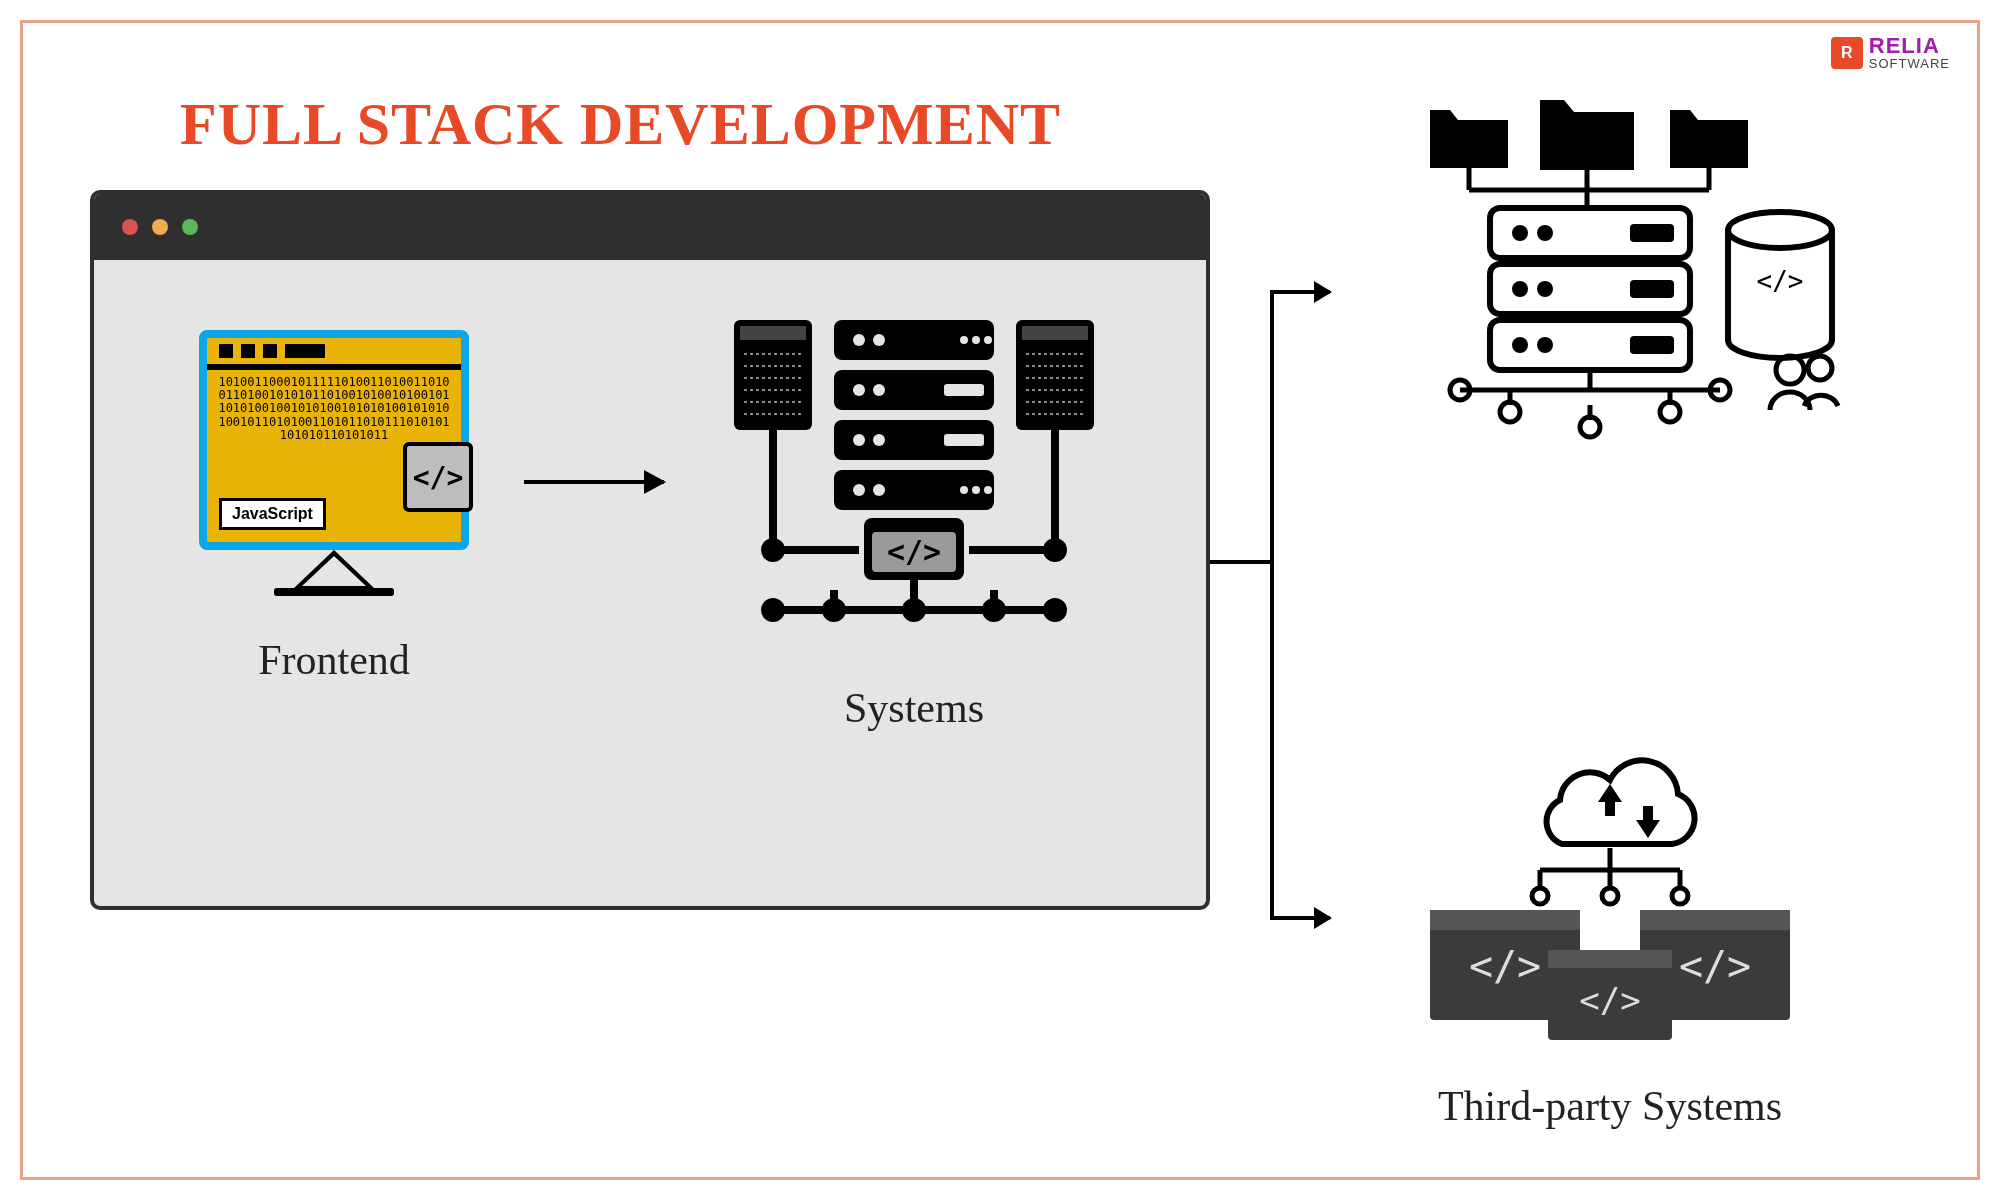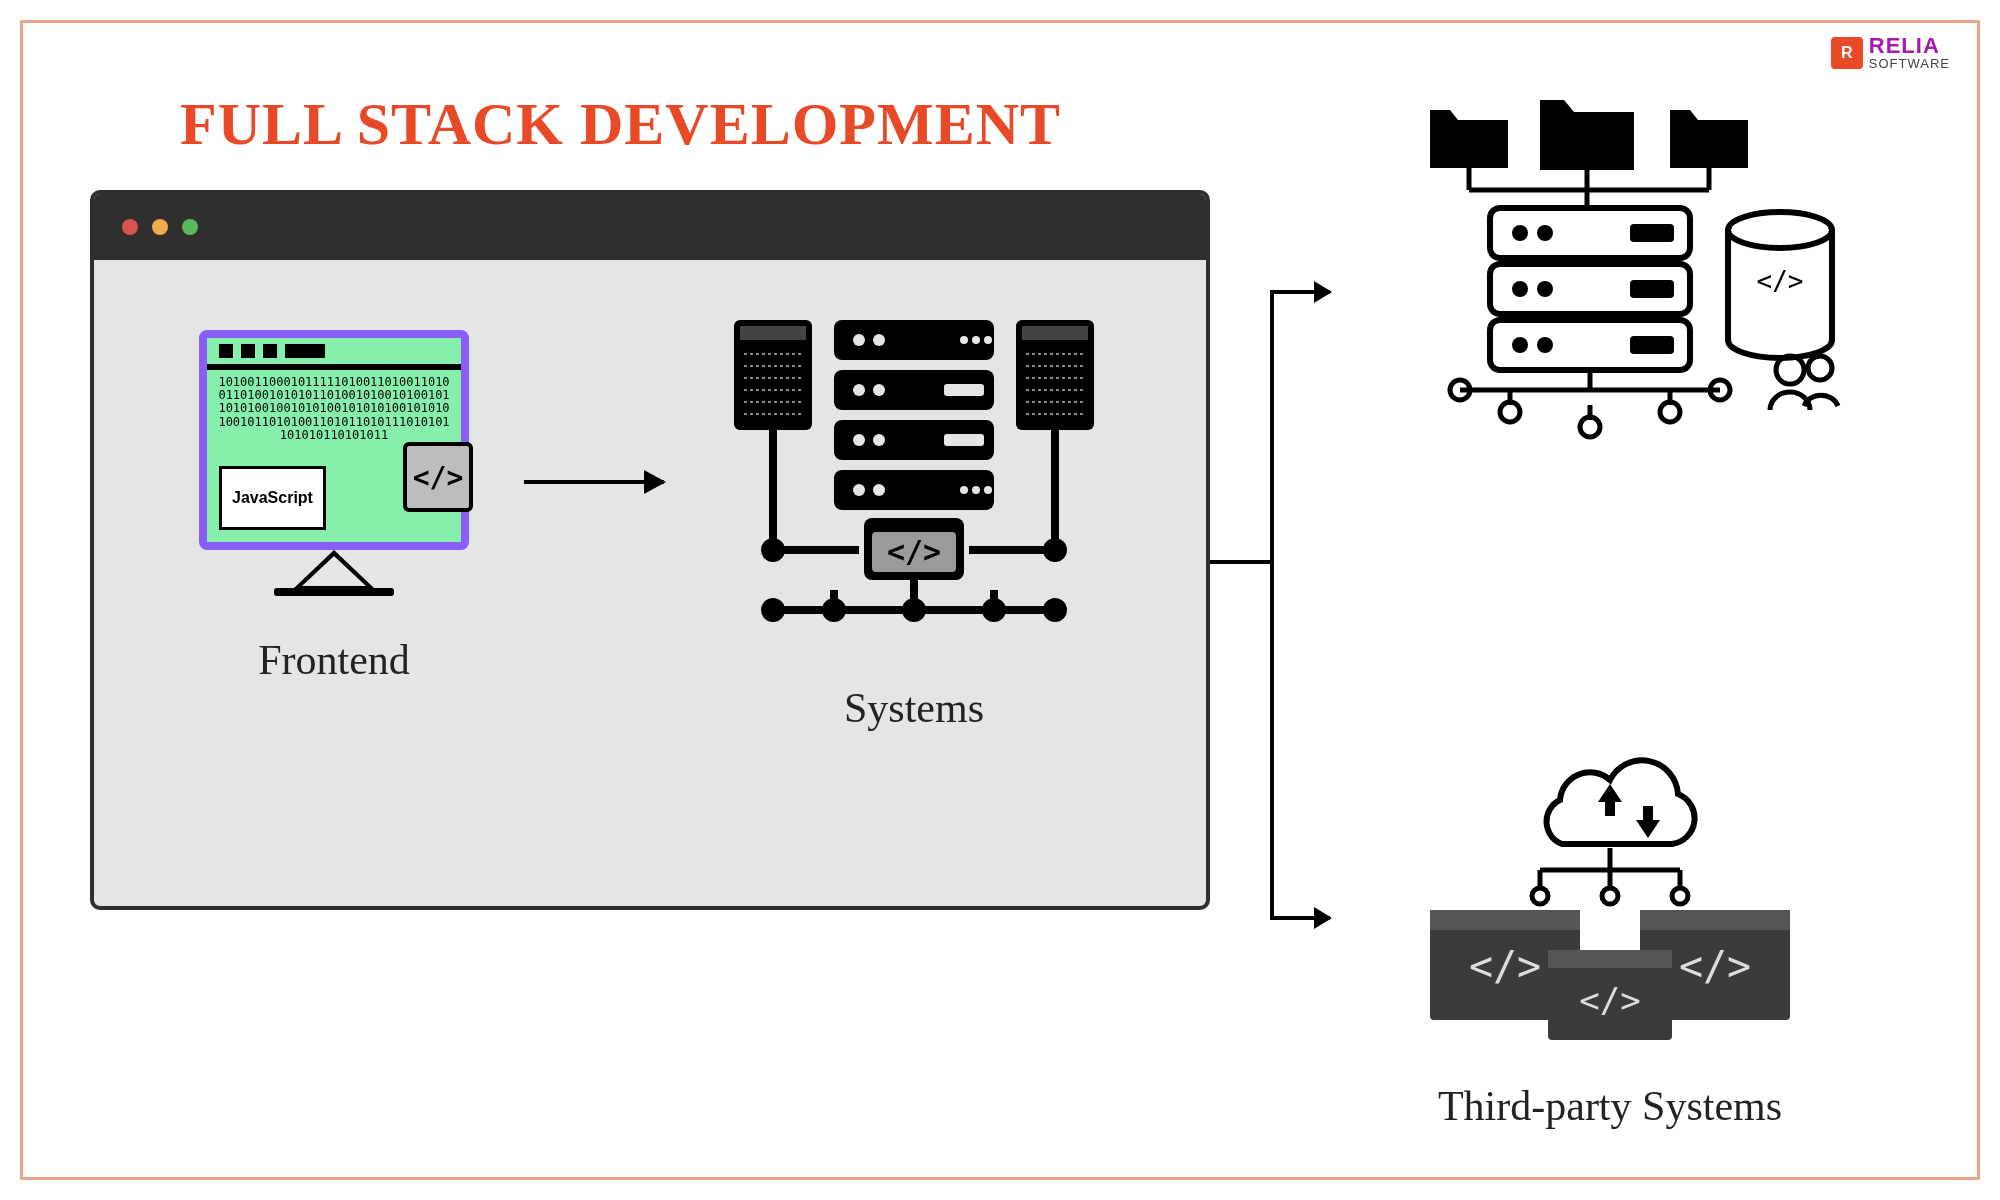--- a/index.html
+++ b/index.html
@@ -82,44 +82,44 @@
 
   
   .frontend {
     position: absolute;
     top: 70px; left: 80px;
     width: 320px;
     text-align:center;
   }
   .monitor {
     width: 270px; height: 220px;
-    border: 8px solid #8b5cf6;
+    border: 8px solid #0ea5e9;
     border-radius: 8px;
     margin: 0 auto;
-    background:#86efac;
+    background:#eab308;
     position: relative;
   }
   .monitor-bar {
     height: 32px;
     border-bottom: 6px solid #000;
     display:flex; align-items:center; gap:8px; padding-left:12px;
   }
   .mb { width:14px; height:14px; background:#000; }
   .mb.long { width:40px; }
   .binary {
     font-family: monospace; font-size:12px; line-height:1.1;
     padding:6px 8px;
     word-break: break-all;
     color:#000;
     height: 110px;
     overflow:hidden;
   }
   .js-badge {
     position:absolute; bottom:12px; left:12px;
-    border:3px solid #000; padding:20px 10px;
+    border:3px solid #000; padding:4px 10px;
     font-family: Arial, sans-serif; font-size:16px; font-weight:bold;
     background:#fff;
   }
   .code-badge {
     position:absolute; right:-12px; bottom:30px;
     width:70px; height:70px;
     background:#bdbdbd; border:4px solid #000; border-radius:6px;
     display:flex; align-items:center; justify-content:center;
     font-family: monospace; font-size:28px; font-weight:bold;
   }

